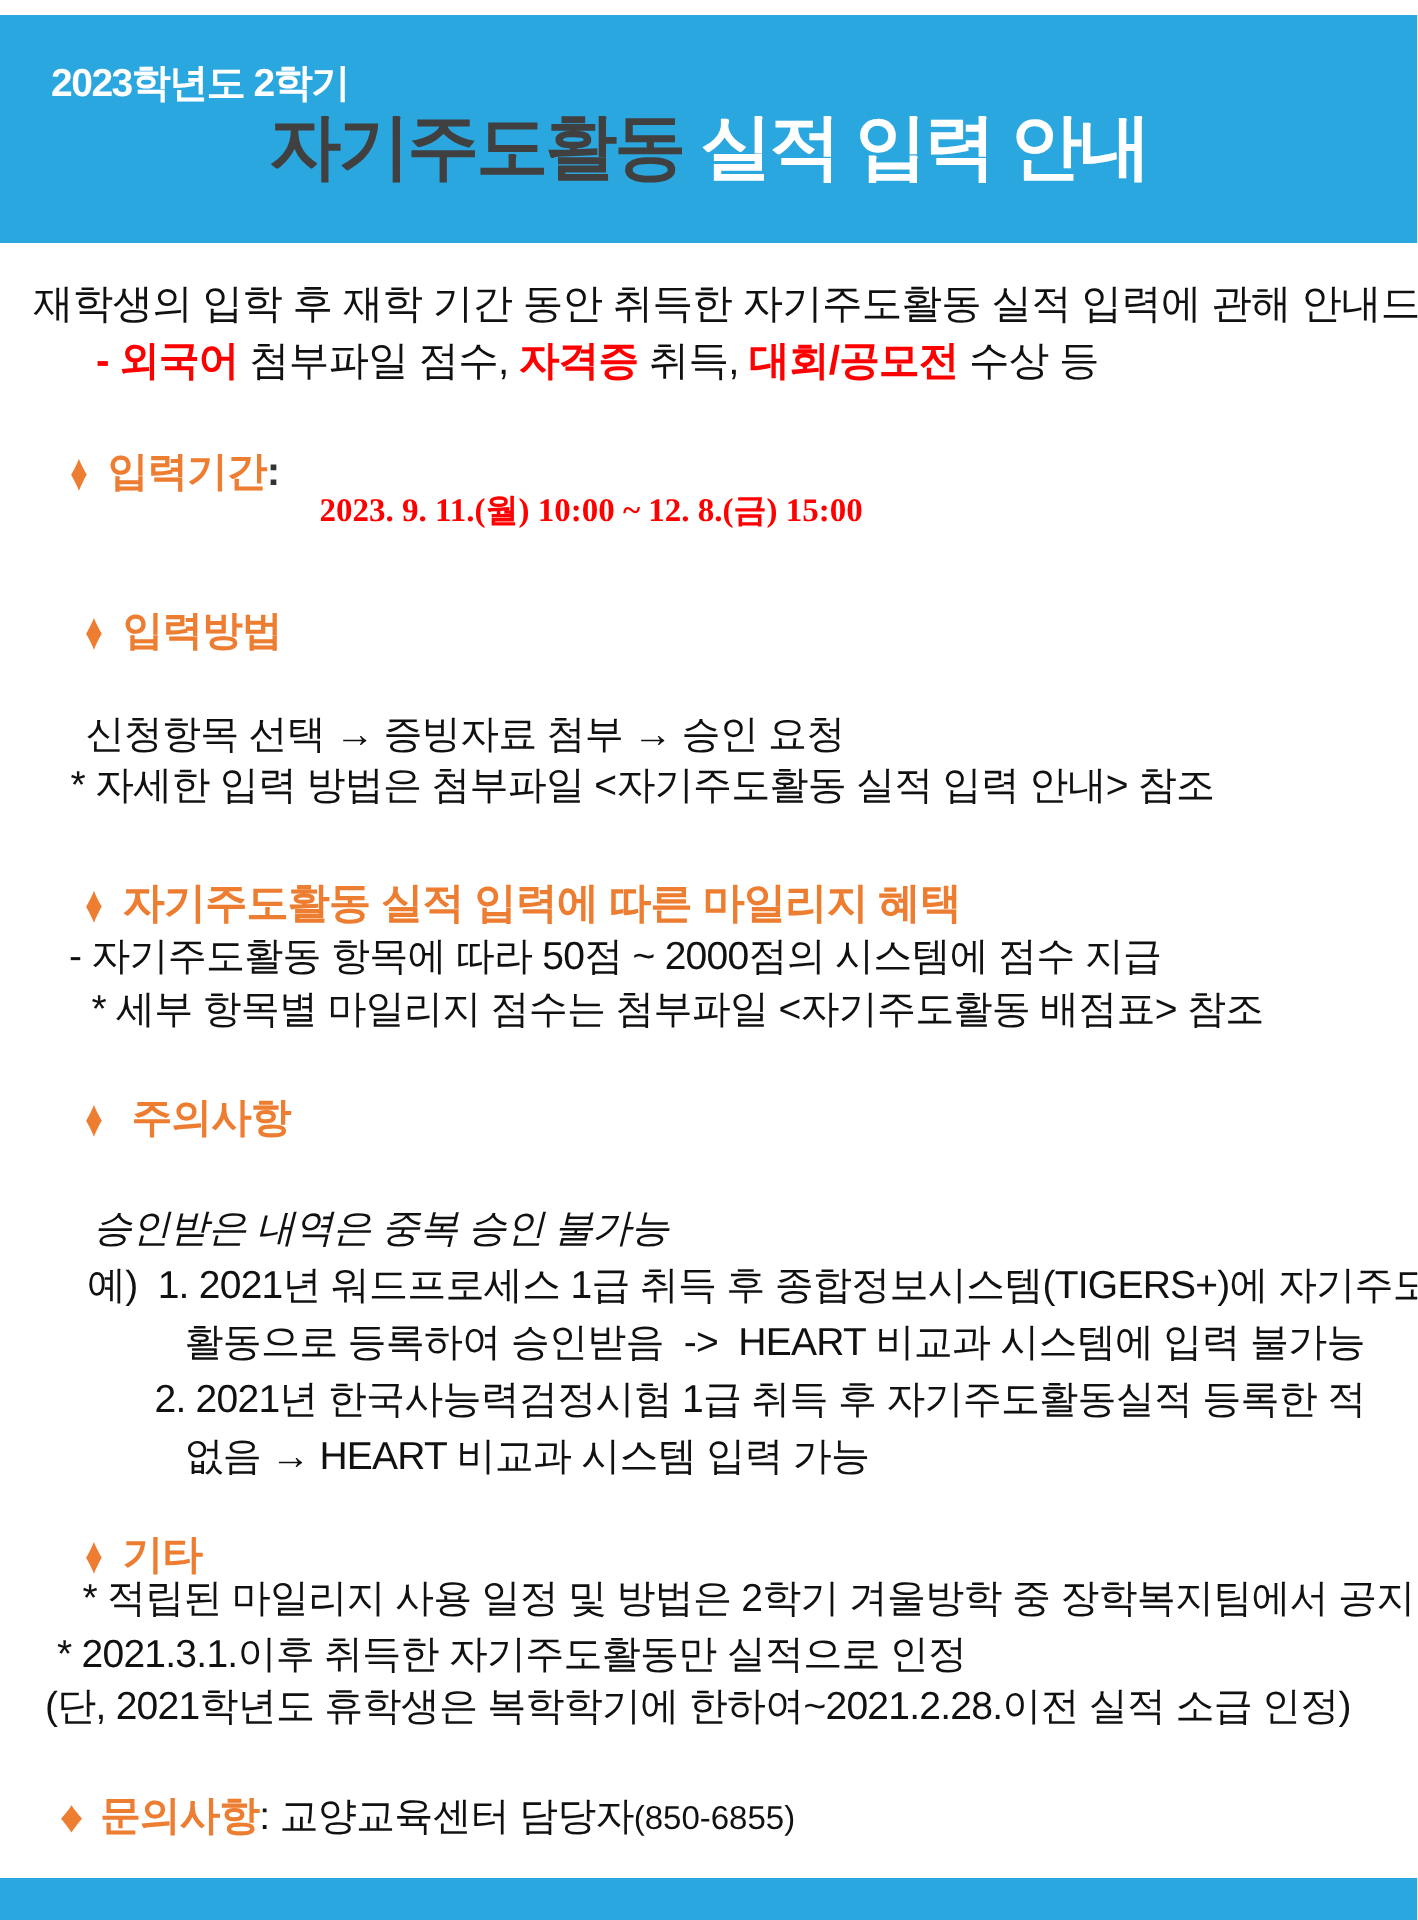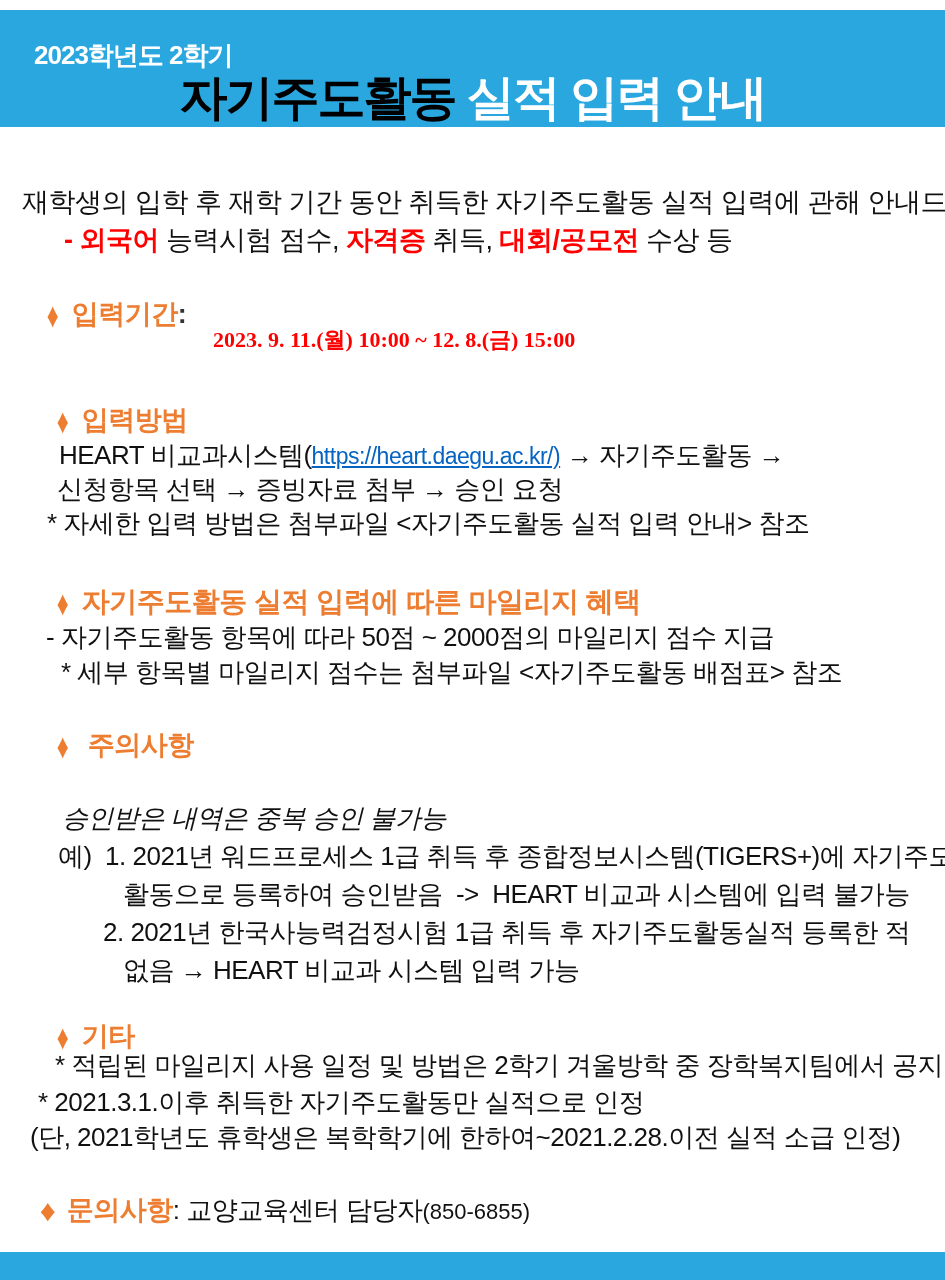--- a/index.html
+++ b/index.html
@@ -8,25 +8,25 @@
     --red:#FF0000;
     --link:#0563C1;
     --ink:#111111;
   }
   html,body{margin:0;padding:0;background:#ffffff;}
   .poster{
     position:relative;width:945px;height:1280px;background:#ffffff;overflow:hidden;
     font-family:"Liberation Sans",sans-serif;color:var(--ink);
   }
   
-  .band-top{position:absolute;left:0;top:10px;width:945px;height:117px;background:var(--blue);}
+  .band-top{position:absolute;left:0;top:10px;width:945px;height:152px;background:var(--blue);}
   .band-bottom{position:absolute;left:0;top:1252px;width:945px;height:28px;background:var(--blue);}
   .semester{position:absolute;left:34px;top:28px;color:#ffffff;font-size:26px;font-weight:bold;letter-spacing:-1px;white-space:pre;}
   .title{position:absolute;left:0;top:56px;width:100%;text-align:center;font-size:48px;font-weight:800;letter-spacing:-2px;color:#ffffff;white-space:pre;}
-  .title .hl{color:#000000;}
+  .title .hl{color:#404040;}
   
   .t{position:absolute;font-size:26px;letter-spacing:-0.5px;white-space:pre;color:var(--ink);}
   .head{font-weight:bold;color:var(--orange);font-size:27px;}
   .bullet{color:var(--orange);display:inline-block;font-size:30px;line-height:1;transform:scale(0.78,1.15);transform-origin:center;margin-right:12px;vertical-align:-2px;}
   .bullet-wide{transform:scale(1.05,1.0);}
   .colon{color:#333333;font-weight:bold;}
   .red{color:var(--red);font-weight:bold;}
   .date{font-family:"Liberation Serif",serif;font-weight:bold;color:var(--red);font-size:22px;letter-spacing:0;}
   .link{color:var(--link);text-decoration:underline;font-size:23px;cursor:pointer;}
   .sm{font-size:22px;letter-spacing:0;margin-top:47px;}
@@ -35,32 +35,31 @@
 <body>
 
 <div class="poster">
 
   <div class="band-top">
     <div class="semester">2023학년도 2학기</div>
     <div class="title"><span class="hl">자기주도활동</span><span> 실적 입력 안내</span></div>
   </div>
 
   <div class="t" style="left:22px;top:184px;font-size:27px;">재학생의 입학 후 재학 기간 동안 취득한 자기주도활동 실적 입력에 관해 안내드립니다.</div>
-  <div class="t" style="left:64px;top:222px;font-size:27px;"><span class="red">- </span><span class="red">외국어</span><span> 능력시험 점수, </span><span class="red">자격증</span><span> 취득, </span><span class="red">대회/공모전</span><span> 수상 등</span></div>
+  <div class="t" style="left:64px;top:222px;font-size:27px;"><span class="red">- </span><span class="red">외국어</span><span> 첨부파일 점수, </span><span class="red">자격증</span><span> 취득, </span><span class="red">대회/공모전</span><span> 수상 등</span></div>
 
   <div class="t head" style="left:45px;top:296px;"><span class="bullet">♦</span><span>입력기간</span><span class="colon">:</span></div>
   <div class="t date" style="left:213px;top:325px;">2023. 9. 11.(월) 10:00 ~ 12. 8.(금) 15:00</div>
 
   <div class="t head" style="left:55px;top:402px;"><span class="bullet">♦</span><span>입력방법</span></div>
-  <div class="t" style="left:59px;top:438px;"><span>HEART 비교과시스템(</span><span class="link">https://heart.daegu.ac.kr/)</span><span> → 자기주도활동 →</span></div>
   <div class="t" style="left:57px;top:472px;">신청항목 선택 → 증빙자료 첨부 → 승인 요청</div>
   <div class="t" style="left:47px;top:506px;">* 자세한 입력 방법은 첨부파일 &lt;자기주도활동 실적 입력 안내&gt; 참조</div>
 
   <div class="t head" style="left:55px;top:583px;font-size:28px;"><span class="bullet">♦</span><span>자기주도활동 실적 입력에 따른 마일리지 혜택</span></div>
-  <div class="t" style="left:46px;top:620px;">- 자기주도활동 항목에 따라 50점 ~ 2000점의 마일리지 점수 지급</div>
+  <div class="t" style="left:46px;top:620px;">- 자기주도활동 항목에 따라 50점 ~ 2000점의 시스템에 점수 지급</div>
   <div class="t" style="left:61px;top:655px;">* 세부 항목별 마일리지 점수는 첨부파일 &lt;자기주도활동 배점표&gt; 참조</div>
 
   <div class="t head" style="left:55px;top:727px;"><span class="bullet">♦</span><span style="margin-left:6px;">주의사항</span></div>
   <div class="t" style="left:62px;top:801px;font-style:italic;">승인받은 내역은 중복 승인 불가능</div>
   <div class="t" style="left:58px;top:839px;">예)  1. 2021년 워드프로세스 1급 취득 후 종합정보시스템(TIGERS+)에 자기주도</div>
   <div class="t" style="left:123px;top:877px;">활동으로 등록하여 승인받음  -&gt;  HEART 비교과 시스템에 입력 불가능</div>
   <div class="t" style="left:103px;top:915px;">2. 2021년 한국사능력검정시험 1급 취득 후 자기주도활동실적 등록한 적</div>
   <div class="t" style="left:123px;top:953px;">없음 → HEART 비교과 시스템 입력 가능</div>
 
   <div class="t head" style="left:55px;top:1018px;"><span class="bullet">♦</span><span>기타</span></div>

